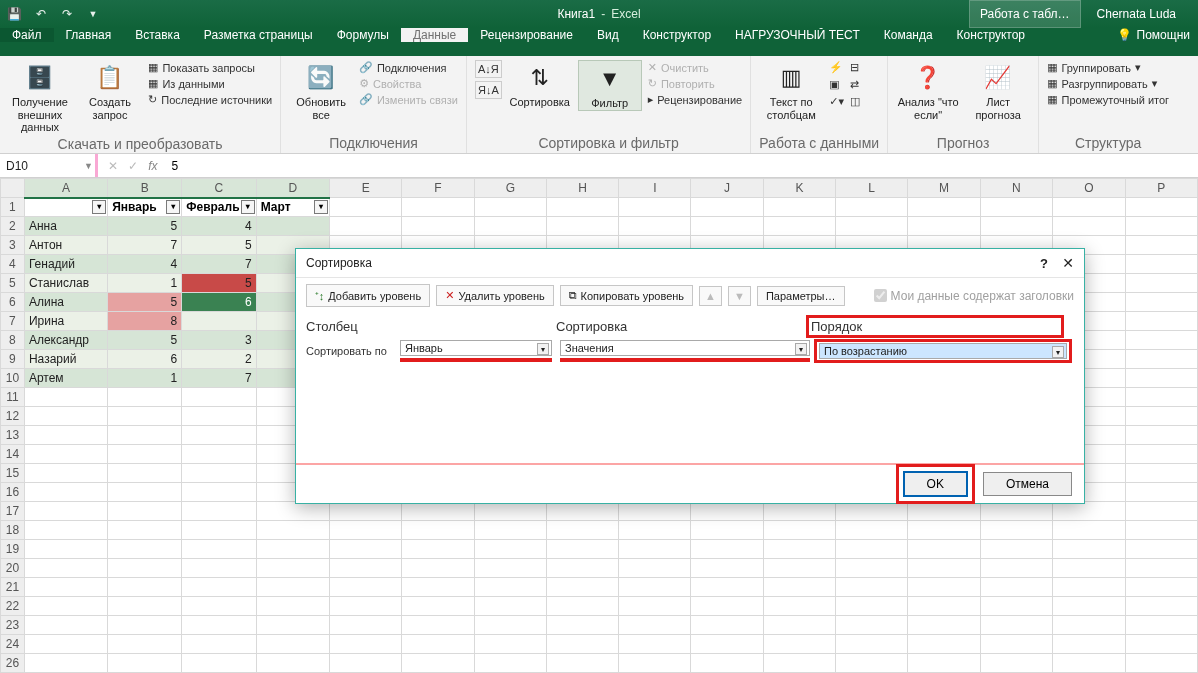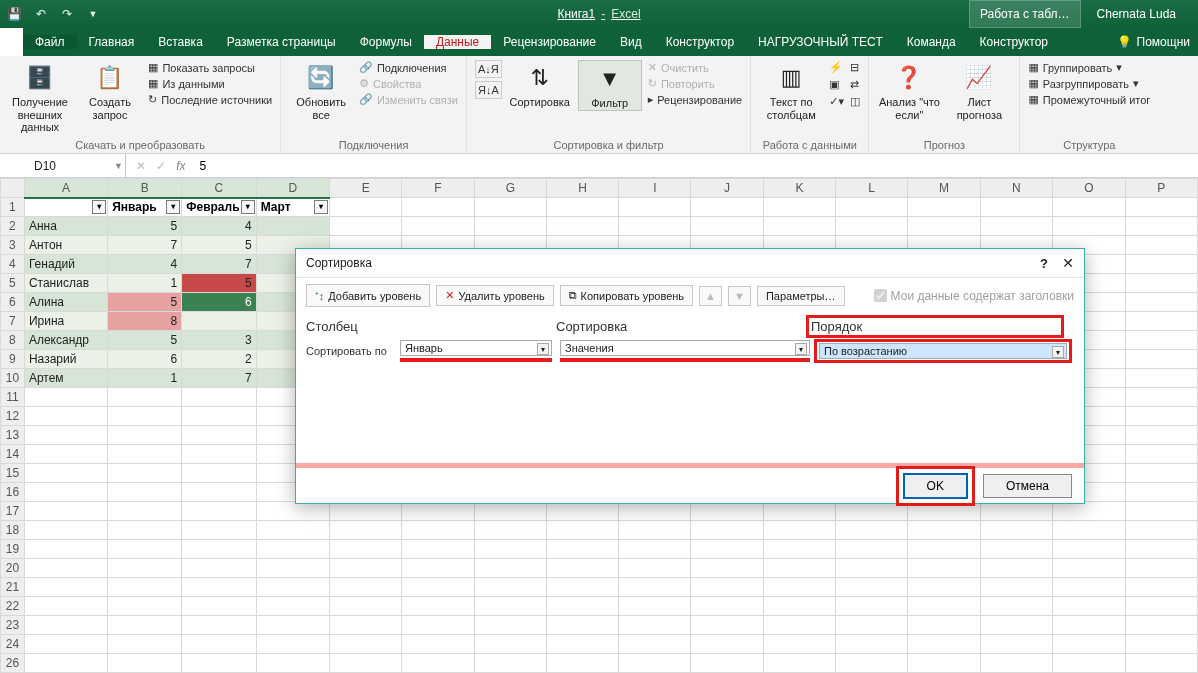--- a/index.html
+++ b/index.html
@@ -2,48 +2,48 @@
 <html><head>
 <meta charset="utf-8">
 <style>
   * { box-sizing: border-box; margin: 0; padding: 0; }
   body { font-family: "Segoe UI", -apple-system, sans-serif; font-size: 12px; background: #fff; width: 1198px; height: 673px; overflow: hidden; color: #222; }
 
   
   .titlebar { background: linear-gradient(#1a6c46,#0f6238); height: 28px; display: flex; align-items: center; color: #fff; font-size: 12px; position: relative; }
   .titlebar .qat { display: flex; gap: 8px; padding-left: 6px; }
   .titlebar .qat span { display: inline-flex; width: 18px; height: 18px; align-items: center; justify-content: center; opacity: .9; }
-  .titlebar .center-title { position: absolute; left: 50%; transform: translateX(-50%); display: flex; gap: 6px; text-decoration: underline; }
+  .titlebar .center-title { position: absolute; left: 50%; transform: translateX(-50%); display: flex; gap: 6px; }
   .titlebar .center-title .dim { color: #d6eedd; }
   .titlebar .right-group { margin-left: auto; display: flex; gap: 6px; padding-right: 12px; align-items: center; }
   .tab-btn { background: rgba(255,255,255,.15); padding: 4px 10px; height: 28px; display: flex; align-items: center; border: 1px solid rgba(255,255,255,.2); margin-left: 21px; }
   .user-name { padding: 0 10px; }
 
   
-  .ribbon-tabs { background: #0f6238; height: 28px; display: flex; color: #fff; font-size: 12px; align-items: center; margin-left: 23px; }
+  .ribbon-tabs { background: #0f6238; height: 28px; display: flex; color: #fff; font-size: 12px; align-items: flex-start; }
   .ribbon-tabs .tab { padding: 0 12px; display: flex; align-items: center; cursor: pointer; }
-  .ribbon-tabs .tab.active { background: #f3f3f3; color: #b91c1c; }
+  .ribbon-tabs .tab.active { background: #f3f3f3; color: #737373; }
   .ribbon-tabs .file-tab { background: #0b5731; }
   .ribbon-tabs .help-tab { margin-left: auto; display: flex; align-items: center; gap: 4px; padding-right: 8px; }
   .bulb { color: #ffd86b; }
 
   
   .ribbon-body { background: #f3f3f3; height: 98px; border-bottom: 1px solid #d0d0d0; display: flex; }
   .ribbon-group { display: flex; flex-direction: column; border-right: 1px solid #e0e0e0; padding: 4px 8px 2px 8px; }
   .ribbon-group .grp-main { flex: 1; display: flex; align-items: flex-start; gap: 6px; }
-  .ribbon-group .grp-label { text-align: center; font-size: 11px; color: #6a6a6a; padding-top: 2px; }
+  .ribbon-group .grp-label { text-align: center; font-size: 14px; color: #6a6a6a; padding-top: 2px; }
   .big-btn { display: flex; flex-direction: column; align-items: center; width: 64px; padding-top: 2px; gap: 2px; text-align: center; font-size: 11px; line-height: 1.15; }
   .big-btn .icon { width: 32px; height: 32px; display: flex; align-items: center; justify-content: center; font-size: 22px; }
   .small-btn { display: flex; align-items: center; gap: 4px; font-size: 11px; color: #333; padding: 1px 0; white-space: nowrap; }
   .small-btn.disabled { color: #b0b0b0; }
   .vstack { display: flex; flex-direction: column; gap: 1px; }
 
   
   .formula-bar { height: 24px; border-bottom: 1px solid #d0d0d0; display: flex; align-items: center; background: #fff; }
-  .name-box { width: 98px; border-right: 1px solid #f9a8d4; height: 100%; display: flex; align-items: center; padding: 0 6px; font-size: 12px; position: relative; margin-left: 28px; }
+  .name-box { width: 98px; border-right: 3px solid #f9a8d4; height: 100%; display: flex; align-items: center; padding: 0 6px; font-size: 12px; position: relative; }
   .name-box .dd { position: absolute; right: 2px; color: #888; font-size: 9px; }
   .fb-btns { display: flex; gap: 10px; padding: 0 10px; color: #bbb; }
   .fx-label { font-style: italic; color: #888; padding-right: 8px; }
   .formula-input { flex: 1; border: none; outline: none; font-size: 12px; padding: 0 6px; }
 
   
   .grid-wrapper { overflow: auto; height: calc(673px - 28px - 28px - 98px - 24px); position: relative; background:#fff;}
   table.grid { border-collapse: collapse; table-layout: fixed; }
   table.grid th, table.grid td { border: 1px solid #d9d9d9; font-size: 12px; padding: 0 4px; height: 19px; white-space: nowrap; overflow: hidden; }
   table.grid th { background: #eee; font-weight: normal; color: #555; text-align: center; position: sticky; top: 0; z-index: 2; }
@@ -73,21 +73,21 @@
   .dialog-toolbar .chk{margin-left:auto; display:flex; align-items:center; gap:4px; color:#a0a0a0;}
   .dialog-body{ padding:2px 10px 0 10px;}
   .sort-row{ display:flex; gap:4px; align-items:center;}
   .field-lbl{ font-size:11px; color:#333; width:90px;}
   .hdr-lbl{font-size:13px;color:#333;}
   .combo{ border:1px solid #a9a9a9; background:#fff; font-size:11px; padding:1px 16px 1px 4px; position:relative; display:flex; align-items:center;}
   .combo .arrow{position:absolute;right:2px;top:2px;width:12px;height:12px;border:1px solid #a9a9a9;background:#f2f2f2;font-size:8px;display:flex;align-items:center;justify-content:center;}
   .redbox{border:3px solid #e21c1c;}
   .redunder{border-bottom:4px solid #e21c1c;}
   .order-cell{background:#cce6ff;}
-  .dialog-footer{height:40px;display:flex;align-items:center;justify-content:flex-end;gap:8px;padding:0 12px;border-top:5px solid #fca5a5;margin-top:100px;}
+  .dialog-footer{height:40px;display:flex;align-items:center;justify-content:flex-end;gap:8px;padding:0 12px;border-top:2px solid #fca5a5;margin-top:100px;}
   .dlg-btn{border:1px solid #898989;background:#efefef;padding:4px 22px;font-size:12px;}
   .dlg-btn.primary{border:2px solid #0062b1;}
   .ok-wrap{border:3px solid #e21c1c;padding:4px;}
 </style>
 </head>
 <body>
 
 <div class="titlebar">
   <div class="qat">
     <span>💾</span>

